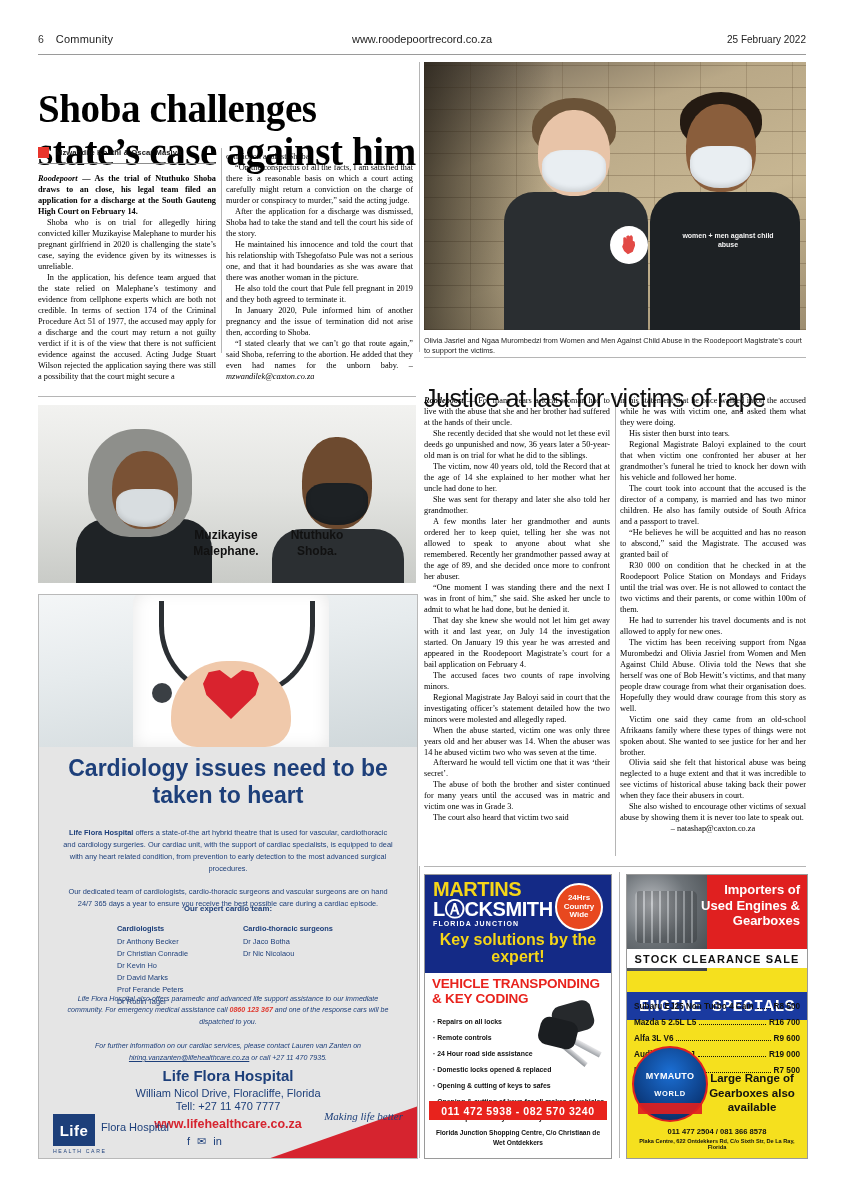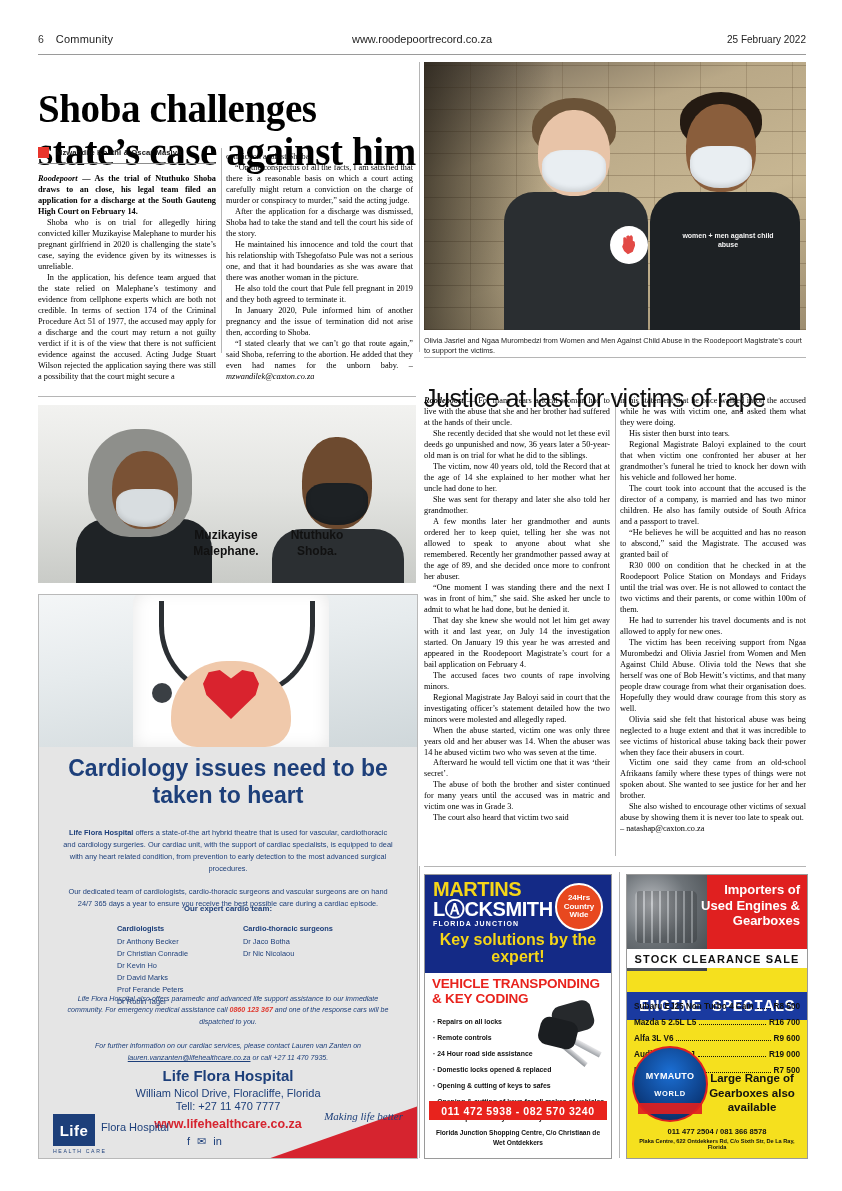--- a/index.html
+++ b/index.html
@@ -629,24 +629,24 @@
 
   <div class="col" id="a2c2">
     <p class="noind">in his statement that he once walked in on the accused while he was with victim one, and asked them what they were doing.</p>
     <p>His sister then burst into tears.</p>
     <p>Regional Magistrate Baloyi explained to the court that when victim one confronted her abuser at her grandmother’s funeral he tried to knock her down with his vehicle and followed her home.</p>
     <p>The court took into account that the accused is the director of a company, is married and has two minor children. He also has family outside of South Africa and a passport to travel.</p>
     <p>“He believes he will be acquitted and has no reason to abscond,” said the Magistrate. The accused was granted bail of</p>
     <p>R30 000 on condition that he checked in at the Roodepoort Police Station on Mondays and Fridays until the trial was over. He is not allowed to contact the two victims and their parents, or come within 100m of them.</p>
     <p>He had to surrender his travel documents and is not allowed to apply for new ones.</p>
     <p>The victim has been receiving support from Ngaa Murombedzi and Olivia Jasriel from Women and Men Against Child Abuse. Olivia told the News that she herself was one of Bob Hewitt’s victims, and that many people draw courage from what their organisation does. Hopefully they would draw courage from this story as well.</p>
+    <p>Victim one said they came from an old-school Afrikaans family where these types of things were not spoken about. She wanted to see justice for her and her brother.</p>
     <p>Olivia said she felt that historical abuse was being neglected to a huge extent and that it was incredible to see victims of historical abuse taking back their power when they face their abusers in court.</p>
-    <p>Victim one said they came from an old-school Afrikaans family where these types of things were not spoken about. She wanted to see justice for her and her brother.</p>
     <p>She also wished to encourage other victims of sexual abuse by showing them it is never too late to speak out.</p>
-    <p class="noind" style="text-align:left">– natashap@caxton.co.za</p>
+    <p class="noind" style="text-align:center">– natashap@caxton.co.za</p>
   </div>
 
   <div class="photo2">
     <div class="ph2-bg"></div>
     <div class="ph2-left">
       <div class="pz-body" style="left:-6px; top:96px; width:136px; height:92px; background:#1f2326;"></div>
       <div class="pz-hair" style="left:6px; top:6px; width:104px; height:108px; background:#8e8f8b; border-radius:46% 46% 40% 40%;"></div>
       <div class="pz-head" style="left:30px; top:28px; width:66px; height:78px; background:#7a5235;"></div>
       <div class="pz-mask" style="left:34px; top:66px; width:58px; height:38px; background:#d8dde0;"></div>
     </div>
@@ -688,21 +688,21 @@
       </div>
       <div>
         <h4>Cardio-thoracic surgeons</h4>
         <div class="nmrow">Dr Jaco Botha</div>
         <div class="nmrow">Dr Nic Nicolaou</div>
       </div>
     </div>
 
     <div class="life-note">
       <p><span>Life Flora Hospital also offers paramedic and advanced life support assistance to our immediate community. For emergency medical assistance call </span><span class="emg">0860 123 367</span><span> and one of the response cars will be dispatched to you.</span></p>
-      <p><span>For further information on our cardiac services, please contact Lauren van Zanten on </span><a href="#">lauren.vanzanten@lifehealthcare.co.za</a><span> or call +27 11 470 7935.</span></p>
+      <p><span>For further information on our cardiac services, please contact Lauren van Zanten on </span><a href="#">hiring.vanzanten@lifehealthcare.co.za</a><span> or call +27 11 470 7935.</span></p>
     </div>
 
     <div class="life-addr">
       <div class="h">Life Flora Hospital</div>
       <div class="l1">William Nicol Drive, Floracliffe, Florida</div>
       <div class="l2">Tell: +27 11 470 7777</div>
       <div class="web">www.lifehealthcare.co.za</div>
     </div>
 
     <div class="life-social">

